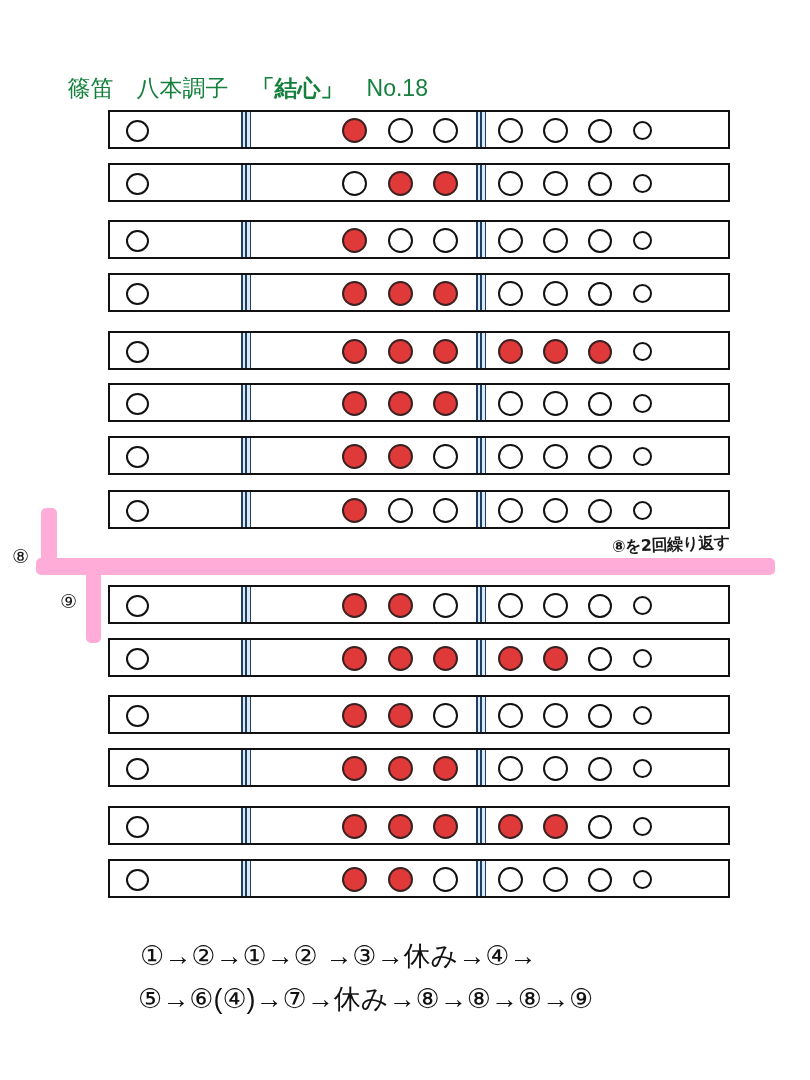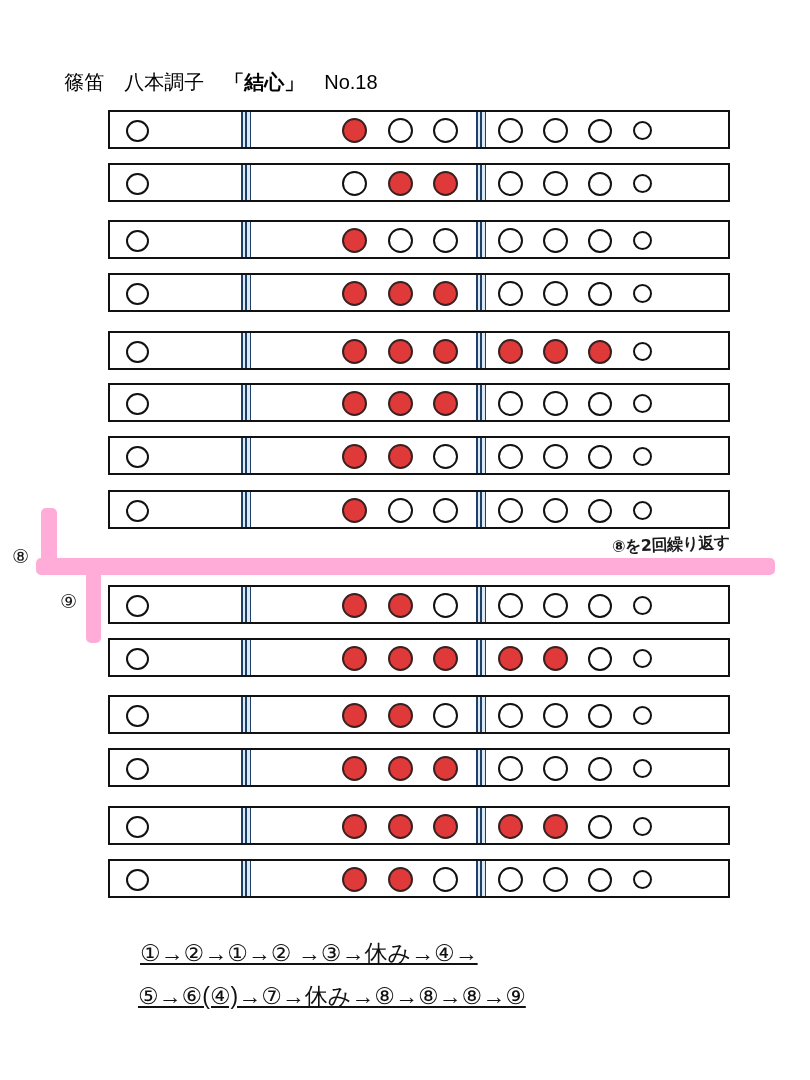--- a/index.html
+++ b/index.html
@@ -7,21 +7,21 @@
     width:810px;height:1080px;
     background:#ffffff;
     font-family:"Liberation Sans","DejaVu Sans",sans-serif;
     position:relative;overflow:hidden;
   }
   #page{position:absolute;left:0;top:0;width:810px;height:1080px;}
 
   
   .title{
     position:absolute;left:42px;top:46px;
-    font-size:20px;color:#000000;white-space:pre;
+    font-size:23px;color:#15803d;white-space:pre;
     letter-spacing:0px;
   }
   .title .bold{font-weight:bold;}
 
   
   .rows{position:absolute;left:0;top:0;width:810px;height:1080px;}
   .flute{
     position:absolute;left:108px;width:622px;height:39px;
     border:2.5px solid #111111;
     background:#ffffff;
@@ -78,21 +78,21 @@
   .hand.c9{left:60px;top:590px;font-size:19px;}
   .hand.repeat{
     left:612px;top:537px;font-size:16px;
     transform:rotate(-2.2deg);transform-origin:left center;
     white-space:nowrap;font-weight:bold;letter-spacing:-0.5px;
   }
 
   
   .seq{
     position:absolute;left:140px;
-    font-size:23px;color:#111111;white-space:nowrap;letter-spacing:0px;text-decoration:underline;
+    font-size:27px;color:#111111;white-space:nowrap;letter-spacing:0px;
   }
   .seq.l1{top:938px;}
   .seq.l2{top:981px;left:138px;text-align:center;}
 </style>
 </head>
 <body>
 
 <div id="page">
 
   <div class="title">

